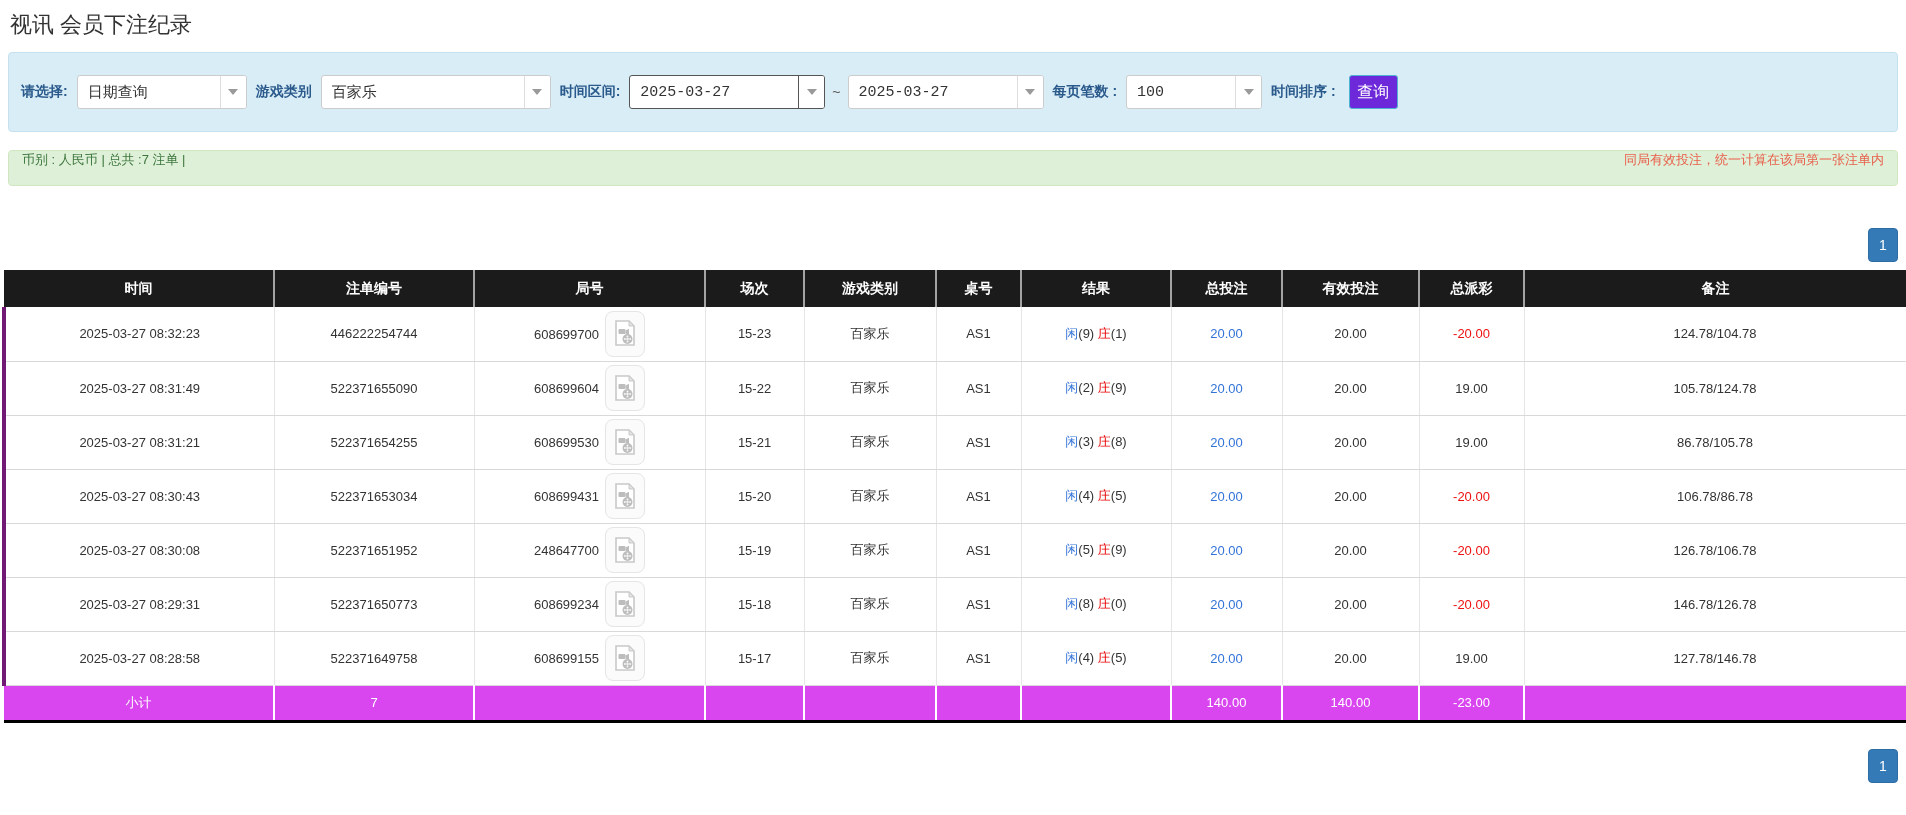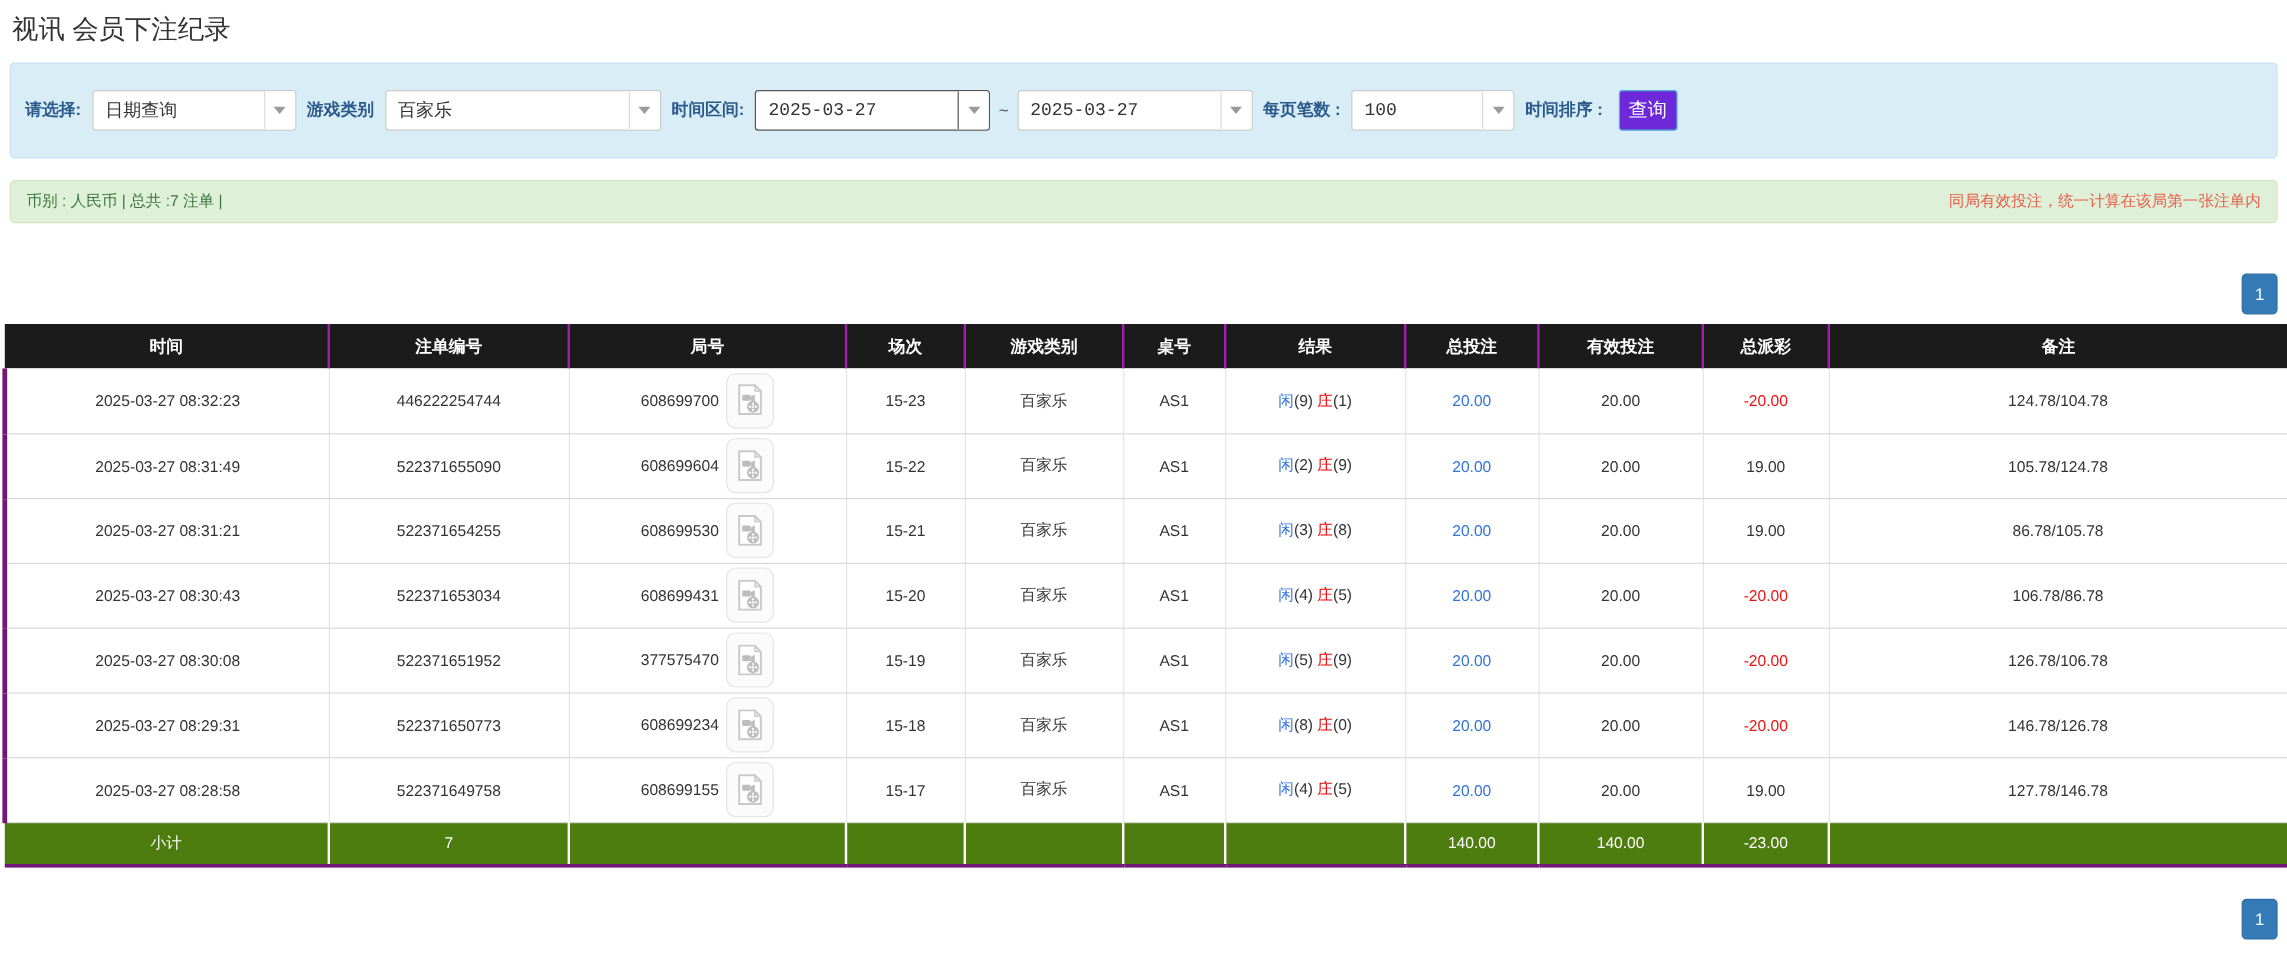--- a/index.html
+++ b/index.html
@@ -44,21 +44,21 @@
   .w1{width:170px} .w2{width:230px} .w3{width:196px} .w4{width:196px} .w5{width:136px} .w6{width:196px}
   .btn-query {
     height:34px; width:49px; margin-left:4px;
     background:#6d28d9; color:#fff; border:1px solid #4cb3d4; border-radius:3px;
     font-size:16px; font-family:Liberation Mono, monospace; cursor:pointer;
   }
   
   .summary-bar {
     margin:18px 8px 0 8px; height:36px;
     background:#dff0d8; border:1px solid #d0e6c0; border-radius:4px;
-    display:flex; align-items:center; justify-content:space-between;
+    display:flex; justify-content:space-between;
     padding:0 13px; font-size:13px;
   }
   .summary-left { color:#3c763d; }
   .summary-right { color:#e8604c; }
   
   .pager { display:flex; justify-content:flex-end; margin-right:8px; }
   .pager-top { margin-top:42px; margin-bottom:8px; }
   .pager-bottom { margin-top:26px; }
   .page-btn {
     width:30px; height:34px; background:#337ab7; border:1px solid #2e6da4;
@@ -66,32 +66,32 @@
     display:flex; align-items:center; justify-content:center; cursor:pointer;
   }
   
   table.records {
     width:1902px; margin:0 2px; border-collapse:collapse; table-layout:fixed;
     font-size:13px; color:#333;
   }
   table.records thead th {
     background:#1b1b1b; color:#fff; height:37px;
     font-size:14px; font-weight:bold; text-align:center;
-    border-right:2px solid #a21caf;
+    border-right:2px solid #a3a3a3;
   }
   table.records thead th:last-child { border-right:none; }
   table.records tbody td {
     height:54px; background:#fff; text-align:center;
     border-bottom:1px solid #d9d9d9; border-right:1px solid #e5e5e5;
   }
   table.records tbody td:first-child { border-left:4px solid #701a75; }
   table.records tbody td:last-child { border-right:1px solid #e5e5e5; }
   table.records tfoot td {
-    height:36px; background:#4d7c0f; color:#fff; text-align:center;
-    border-right:2px solid #fff; border-bottom:3px solid #701a75; font-size:13px;
+    height:36px; background:#d946ef; color:#fff; text-align:center;
+    border-right:2px solid #fff; border-bottom:3px solid #000000; font-size:13px;
   }
   table.records tfoot td:last-child { border-right:none; }
   .link-blue { color:#3273d8; text-decoration:none; cursor:pointer; }
   .result-player { color:#3273d8; }
   .result-banker { color:#e60000; }
   .val-red { color:#ee1111; }
   .round-num { vertical-align:middle; }
   .video-btn {
     display:inline-flex; align-items:center; justify-content:center;
     width:40px; height:46px; margin-left:6px; vertical-align:middle;
@@ -287,21 +287,21 @@
         <td>AS1</td>
         <td><span class="result-player">闲</span><span>(4) </span><span class="result-banker">庄</span><span>(5)</span></td>
         <td><a class="link-blue">20.00</a></td>
         <td>20.00</td>
         <td class="val-red">-20.00</td>
         <td>106.78/86.78</td>
       </tr>
       <tr>
         <td>2025-03-27 08:30:08</td>
         <td>522371651952</td>
-        <td><span class="round-num">377575470</span><button class="video-btn">
+        <td><span class="round-num">248647700</span><button class="video-btn">
             <svg width="22" height="27" viewBox="0 0 22 27">
               <path d="M2 1 h13 l5 5 v19 h-18 z" fill="#ffffff" stroke="#c9c9c9" stroke-width="1.6"></path>
               <path d="M15 1 l5 5 h-5 z" fill="#e2e2e2" stroke="#c9c9c9" stroke-width="1"></path>
               <rect x="4.5" y="9" width="7" height="5" rx="1" fill="#bdbdbd"></rect>
               <path d="M11.5 10.5 l3.5 -1.8 v6.6 l-3.5 -1.8 z" fill="#bdbdbd"></path>
               <circle cx="13.5" cy="19" r="5" fill="#bdbdbd"></circle>
               <circle cx="13.5" cy="19" r="1.2" fill="#f5f5f5"></circle>
               <circle cx="13.5" cy="16.4" r="1" fill="#f5f5f5"></circle>
               <circle cx="13.5" cy="21.6" r="1" fill="#f5f5f5"></circle>
               <circle cx="10.9" cy="19" r="1" fill="#f5f5f5"></circle>

